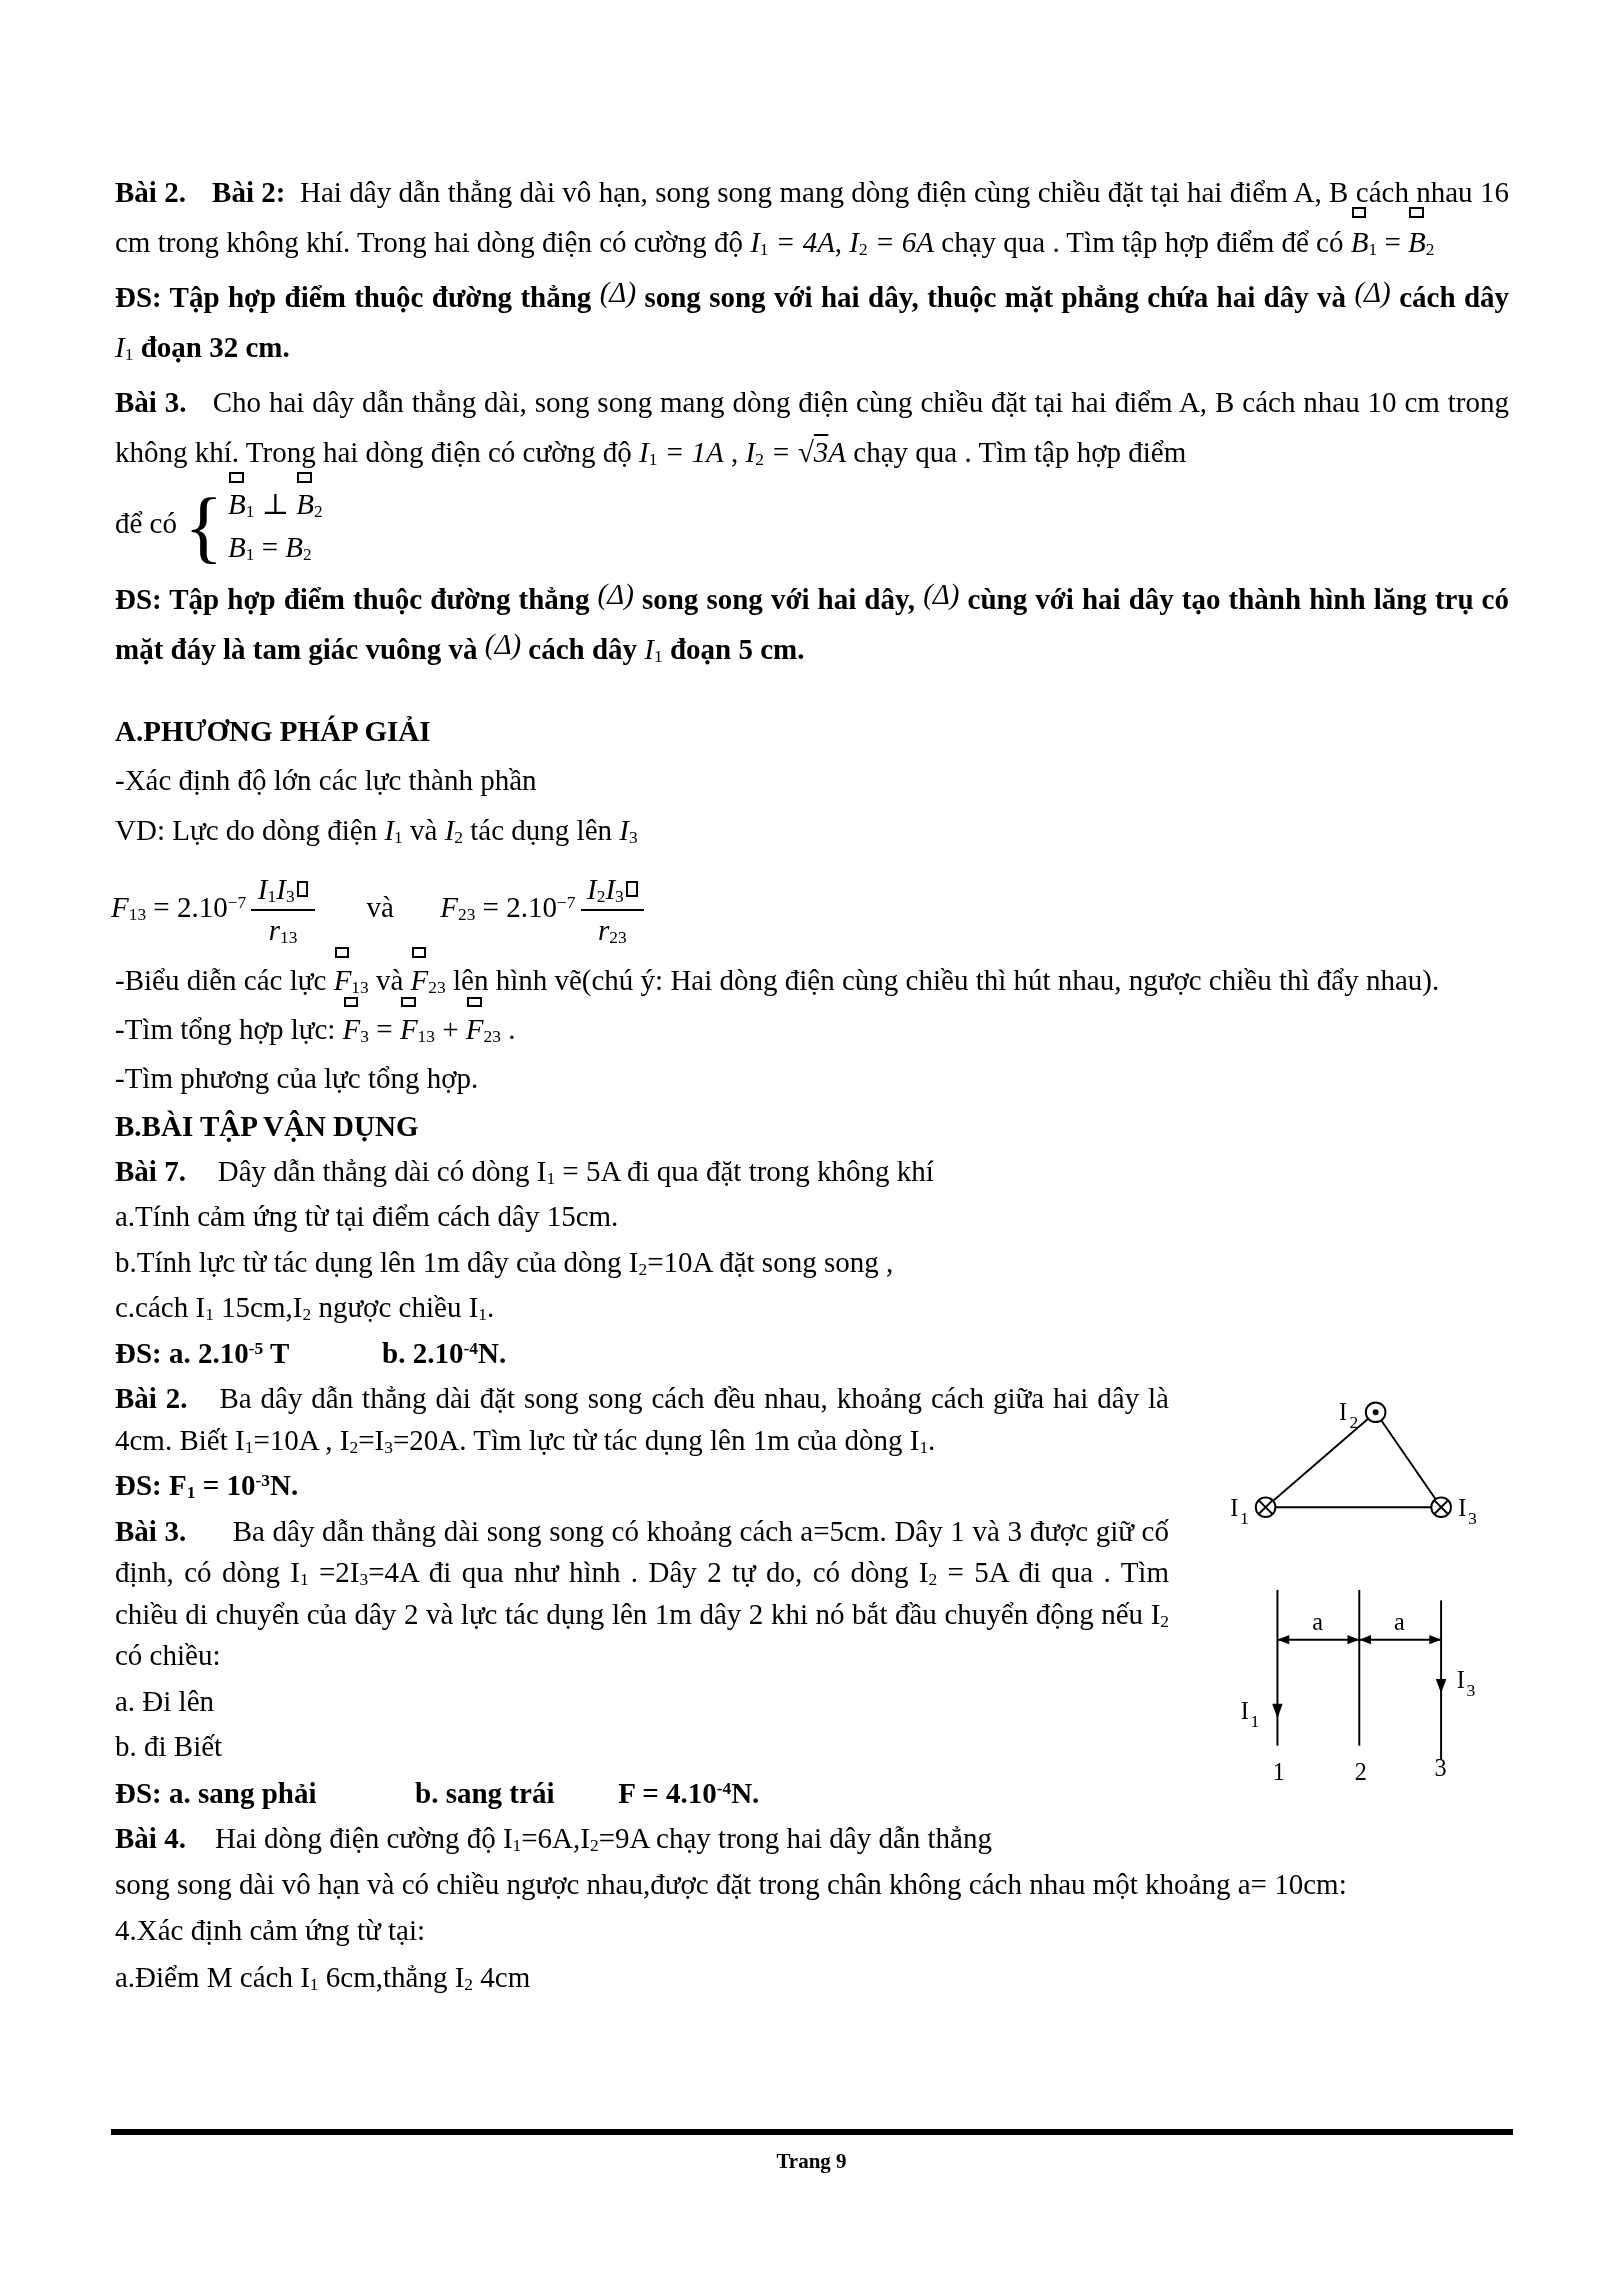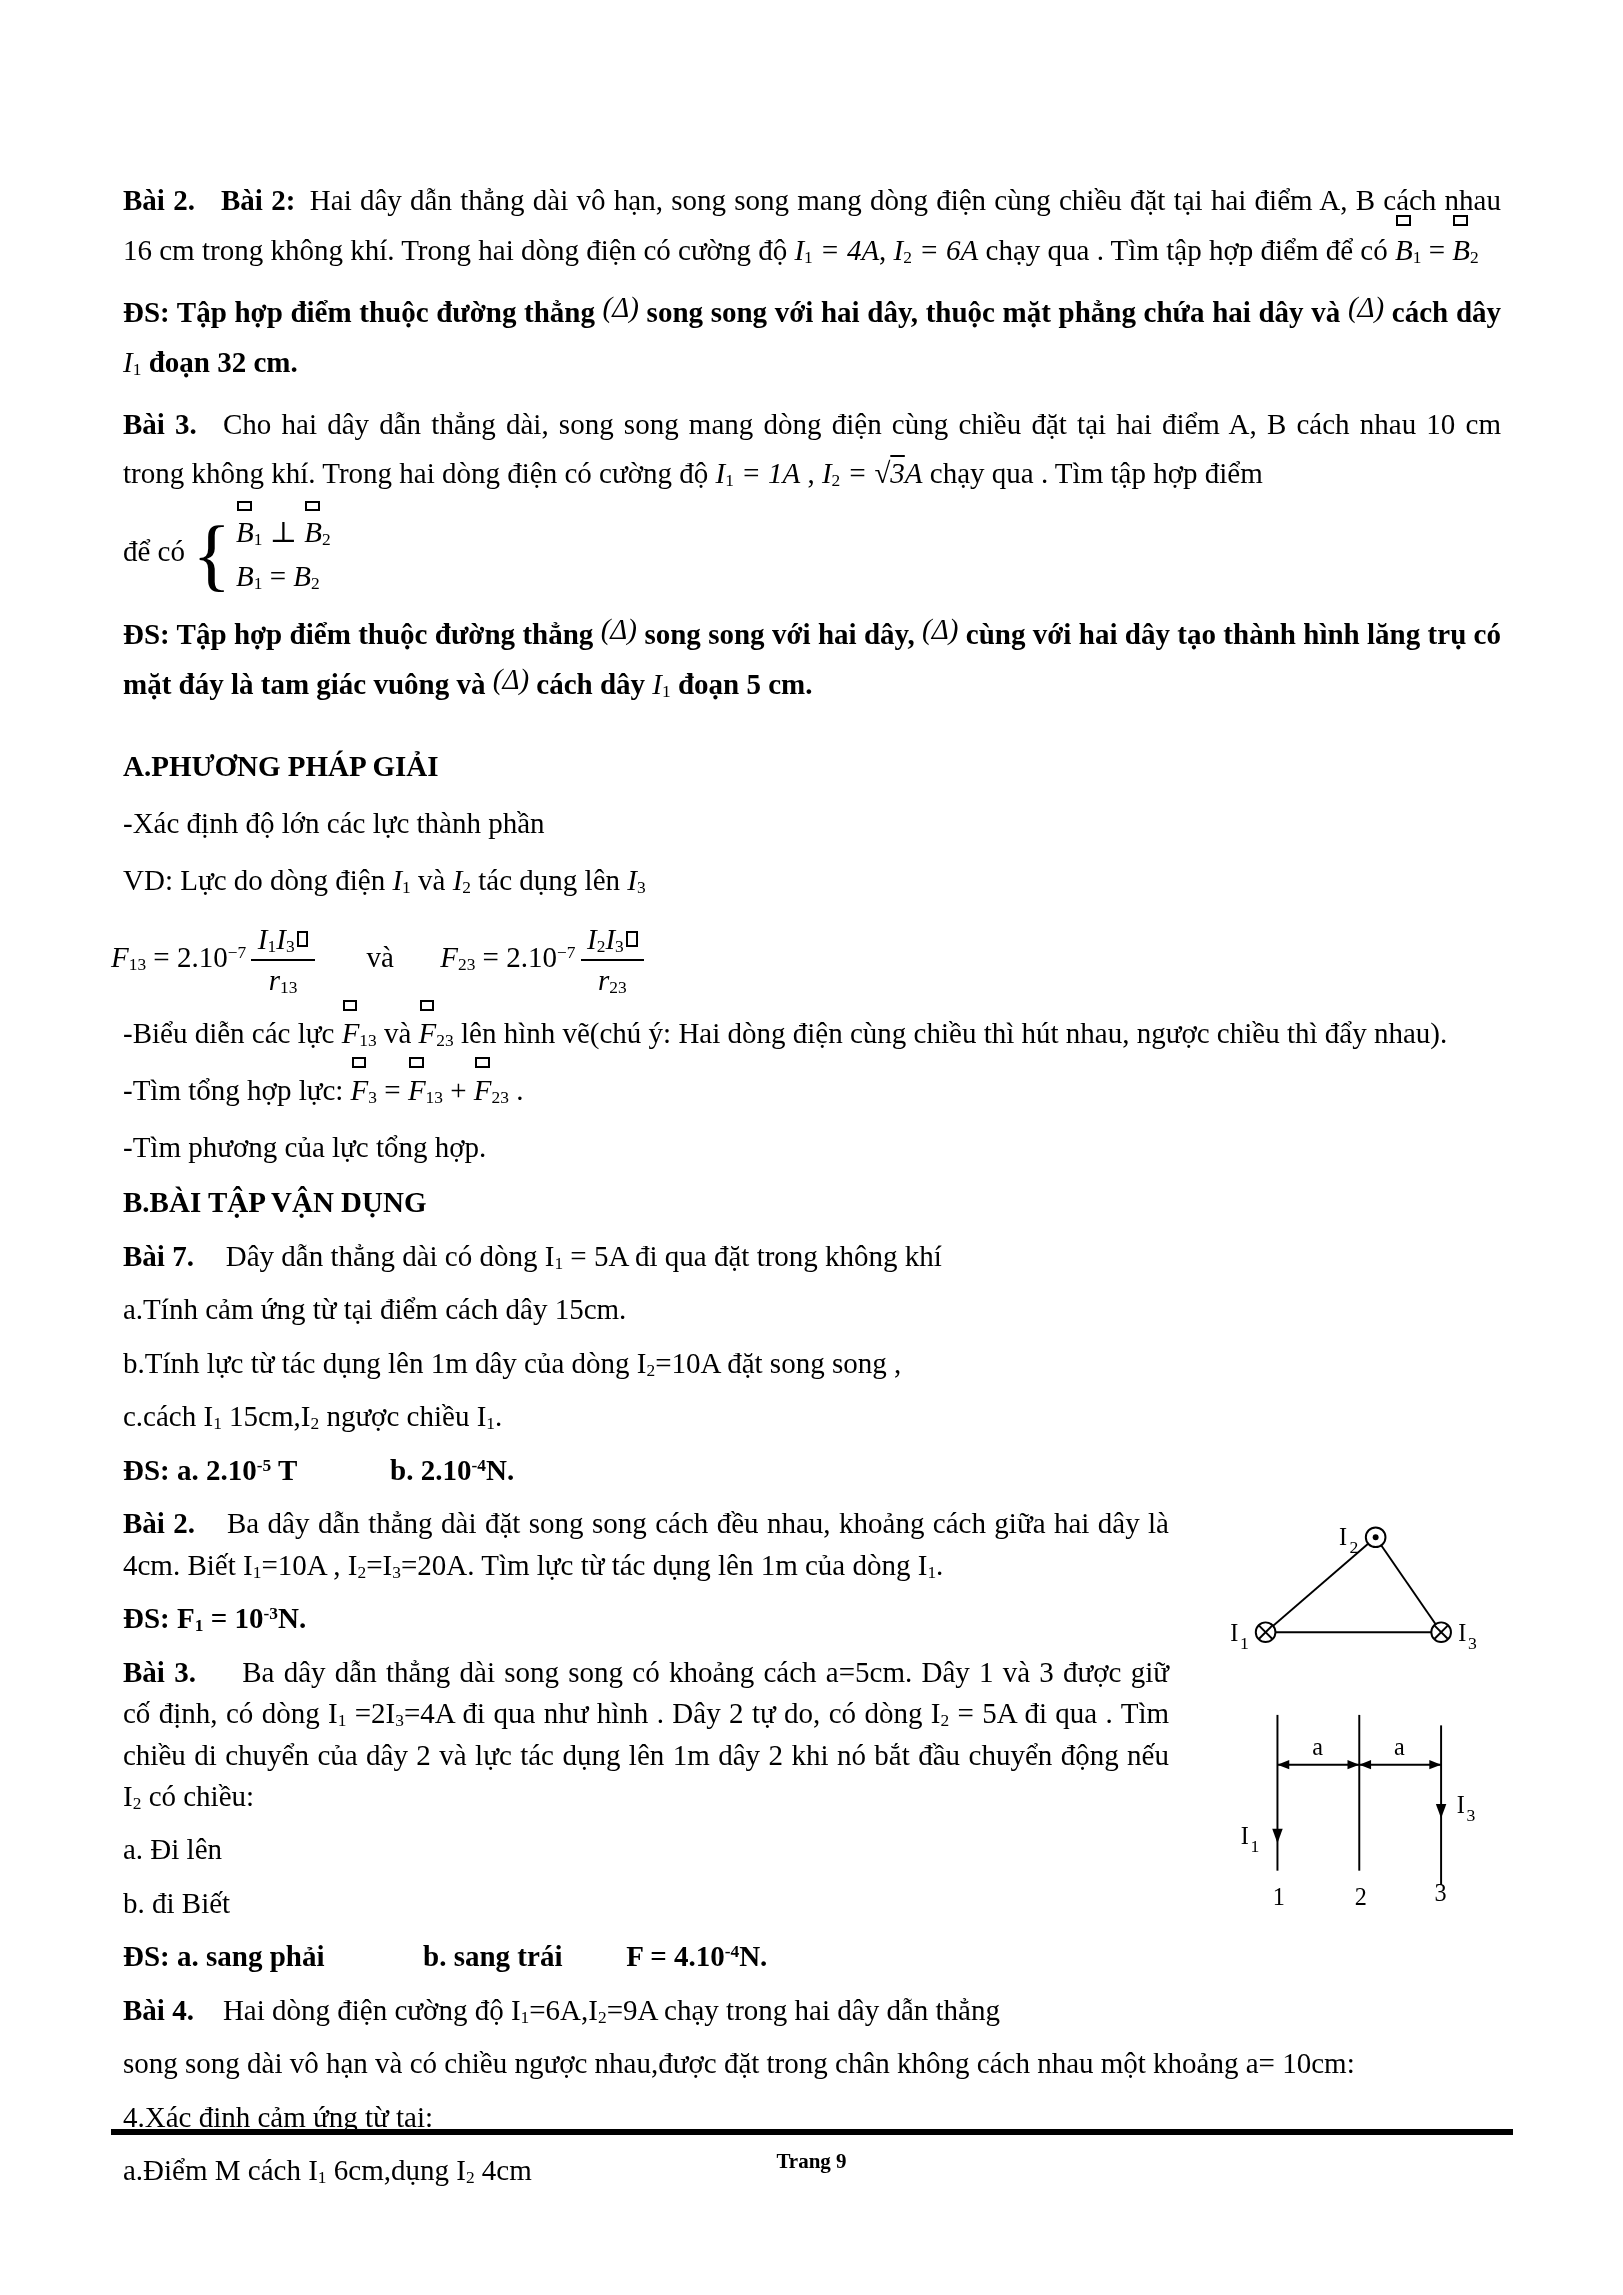--- a/index.html
+++ b/index.html
@@ -1,19 +1,19 @@
 <!DOCTYPE html>
 <html style="font-size:10.5px"><head>
 <meta charset="utf-8">
 <style>
   html,body{margin:0;padding:0;background:#ffffff;}
   .page{position:relative;width:1623px;height:2295px;background:#ffffff;color:#000;
         font-family:"Liberation Serif","DejaVu Serif",serif;font-size:29px;overflow:hidden;}
   .content{position:absolute;left:111px;top:164px;width:1402px;}
-  .blk{margin:12px;line-height:1.43;}
+  .blk{margin:4px;line-height:1.43;}
   .lh-a{line-height:1.72;}
   .lh-b{line-height:1.56;}
   .lh-c{line-height:1.43;}
   .justify{text-align:justify;}
   .mt-1{margin-top:5.2px;}
   .mt-3{margin-top:34px;}
   .b{font-weight:bold;}
   .i{font-style:italic;}
   .sub{font-size:60%;vertical-align:-0.18em;line-height:0;}
   .sup{font-size:60%;vertical-align:0.52em;line-height:0;}
@@ -137,21 +137,21 @@
     <div id="sec2">
         <div class="blk justify lh-c"><span class="b">Bài 2.</span><span class="gap" style="width: 1.1em;"></span><span>Ba dây dẫn thẳng dài đặt song song cách đều nhau, khoảng cách giữa hai dây là 4cm. Biết I</span><span class="sub">1</span><span>=10A , I</span><span class="sub">2</span><span>=I</span><span class="sub">3</span><span>=20A. Tìm lực từ tác dụng lên 1m của dòng I</span><span class="sub">1</span><span>.</span></div>
         <div class="blk lh-c"><span class="b">ĐS: F</span><span class="b sub">1</span><span class="b"> = 10</span><span class="b sup">-3</span><span class="b">N.</span></div>
         <div class="blk justify lh-c"><span class="b">Bài 3.</span><span class="gap" style="width: 1.6em;"></span><span>Ba dây dẫn thẳng dài song song có khoảng cách a=5cm. Dây 1 và 3 được giữ cố định, có dòng I</span><span class="sub">1</span><span> =2I</span><span class="sub">3</span><span>=4A đi qua như hình . Dây 2 tự do, có dòng I</span><span class="sub">2</span><span> = 5A đi qua . Tìm chiều di chuyển của dây 2 và lực tác dụng lên 1m dây 2 khi nó bắt đầu chuyển động nếu I</span><span class="sub">2</span><span> có chiều:</span></div>
         <div class="blk lh-c"><span>a. Đi lên</span></div>
         <div class="blk lh-c"><span>b. đi Biết</span></div>
         <div class="blk lh-c mt-1"><span class="b">ĐS: a. sang phải</span><span class="gap" style="width: 3.4em;"></span><span class="b">b. sang trái</span><span class="gap" style="width: 2.2em;"></span><span class="b">F = 4.10</span><span class="b sup">-4</span><span class="b">N.</span></div>
         <div class="blk lh-c"><span class="b">Bài 4.</span><span class="gap" style="width: 1em;"></span><span>Hai dòng điện cường độ I</span><span class="sub">1</span><span>=6A,I</span><span class="sub">2</span><span>=9A chạy trong hai dây dẫn thẳng</span></div>
         <div class="blk lh-c"><span>song song dài vô hạn và có chiều ngược nhau,được đặt trong chân không cách nhau một khoảng a= 10cm:</span></div>
         <div class="blk lh-c mt-1"><span>4.Xác định cảm ứng từ tại:</span></div>
-        <div class="blk lh-c mt-1"><span>a.Điểm M cách I</span><span class="sub">1</span><span> 6cm,dụng I</span><span class="sub">2</span><span> 4cm</span></div>
+        <div class="blk lh-c mt-1"><span>a.Điểm M cách I</span><span class="sub">1</span><span> 6cm,thẳng I</span><span class="sub">2</span><span> 4cm</span></div>
       </div>
 
   </div>
 
   <div class="footer-rule"></div>
   <div class="footer-text">Trang 9</div>
 </div>
 
 
 </body></html>

